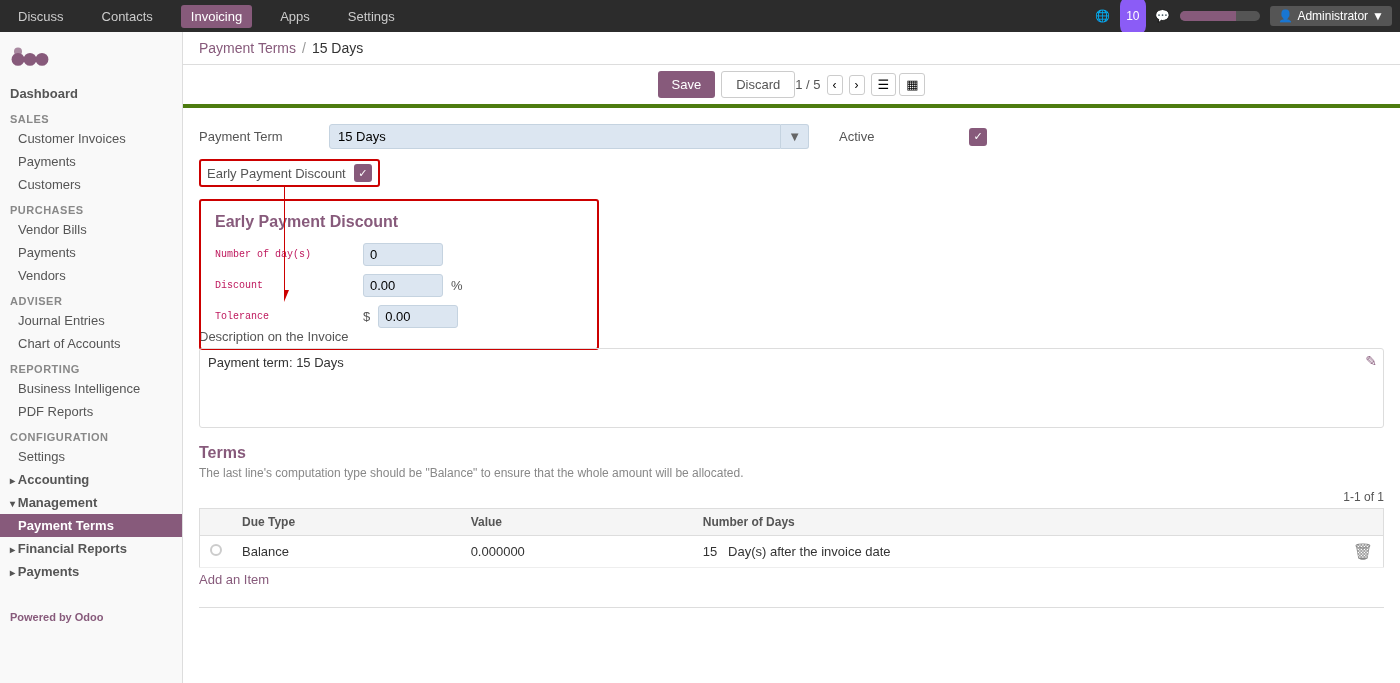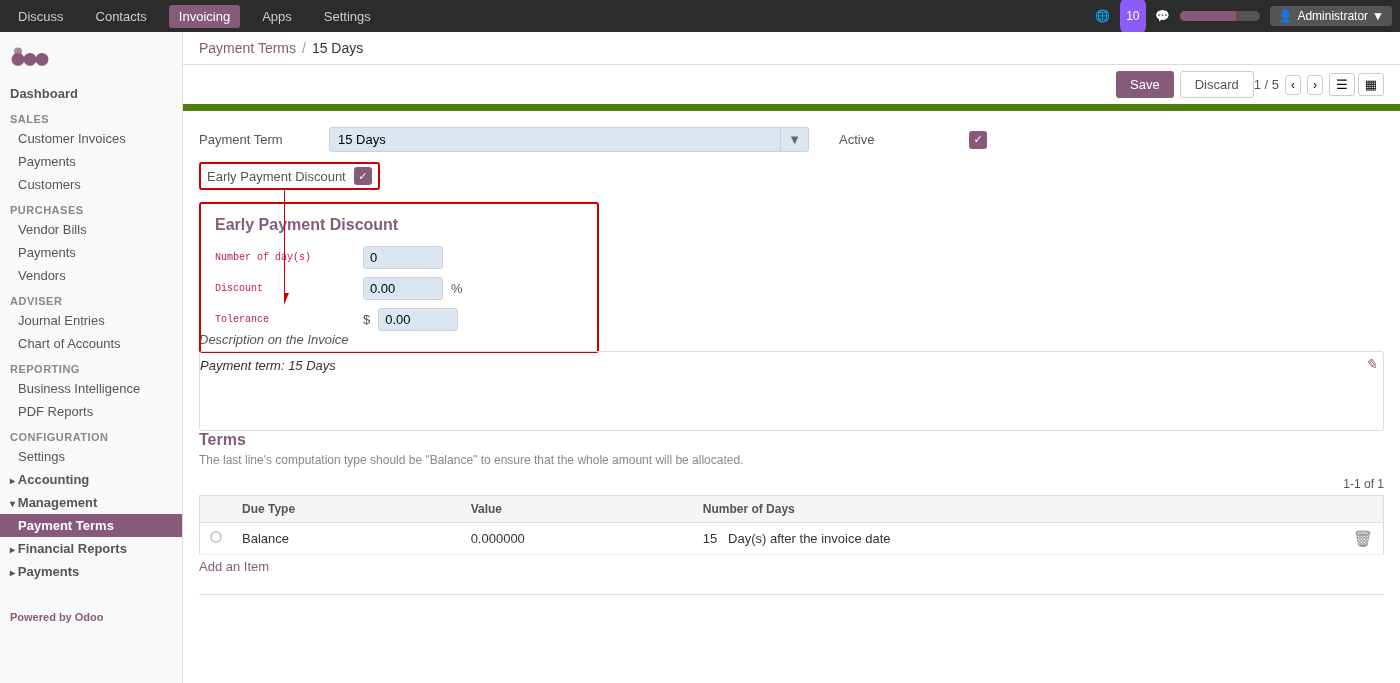--- a/index.html
+++ b/index.html
@@ -11,21 +11,21 @@
       height: 32px;
       display: flex;
       align-items: center;
       padding: 0 8px;
       color: #ccc;
     }
     .top-nav-items {
       display: flex;
       align-items: center;
       flex: 1;
-      gap: 12px;
+      gap: 18px;
     }
     .top-nav-item {
       padding: 4px 10px;
       cursor: pointer;
       font-size: 13px;
       color: #ccc;
       border-radius: 3px;
     }
     .top-nav-item.active {
       background: #875a7b;
@@ -172,24 +172,24 @@
     .breadcrumb-current {
       color: #333;
       font-size: 14px;
       font-weight: 500;
     }
 
     
     .toolbar {
       background: #fff;
       padding: 6px 16px;
-      border-bottom: 7px solid #4d7c0f;
-      display: flex;
-      align-items: center;
-      justify-content: flex-end;
+      border-bottom: 4px solid #4d7c0f;
+      display: flex;
+      align-items: center;
+      justify-content: center;
     }
     .toolbar-left {
       display: flex;
       gap: 6px;
     }
     .btn-save {
       background: #875a7b;
       color: #fff;
       border: none;
       padding: 5px 14px;
@@ -311,31 +311,31 @@
       border-radius: 3px;
     }
     .epd-label {
       font-size: 13px;
       color: #555;
       font-weight: normal;
     }
 
     
     .desc-section {
-      font-style: italic;
+      margin-bottom: 16px;
     }
     .desc-label {
       font-size: 13px;
       color: #555;
       margin-bottom: 4px;
     }
     .desc-textarea-container {
       border: 1px solid #ddd;
       border-radius: 3px;
-      padding: 6px 0;
+      padding: 6px 8px;
       min-height: 80px;
       font-size: 13px;
       color: #333;
       position: relative;
     }
     .desc-edit-icon {
       position: absolute;
       top: 4px;
       right: 6px;
       color: #875a7b;

